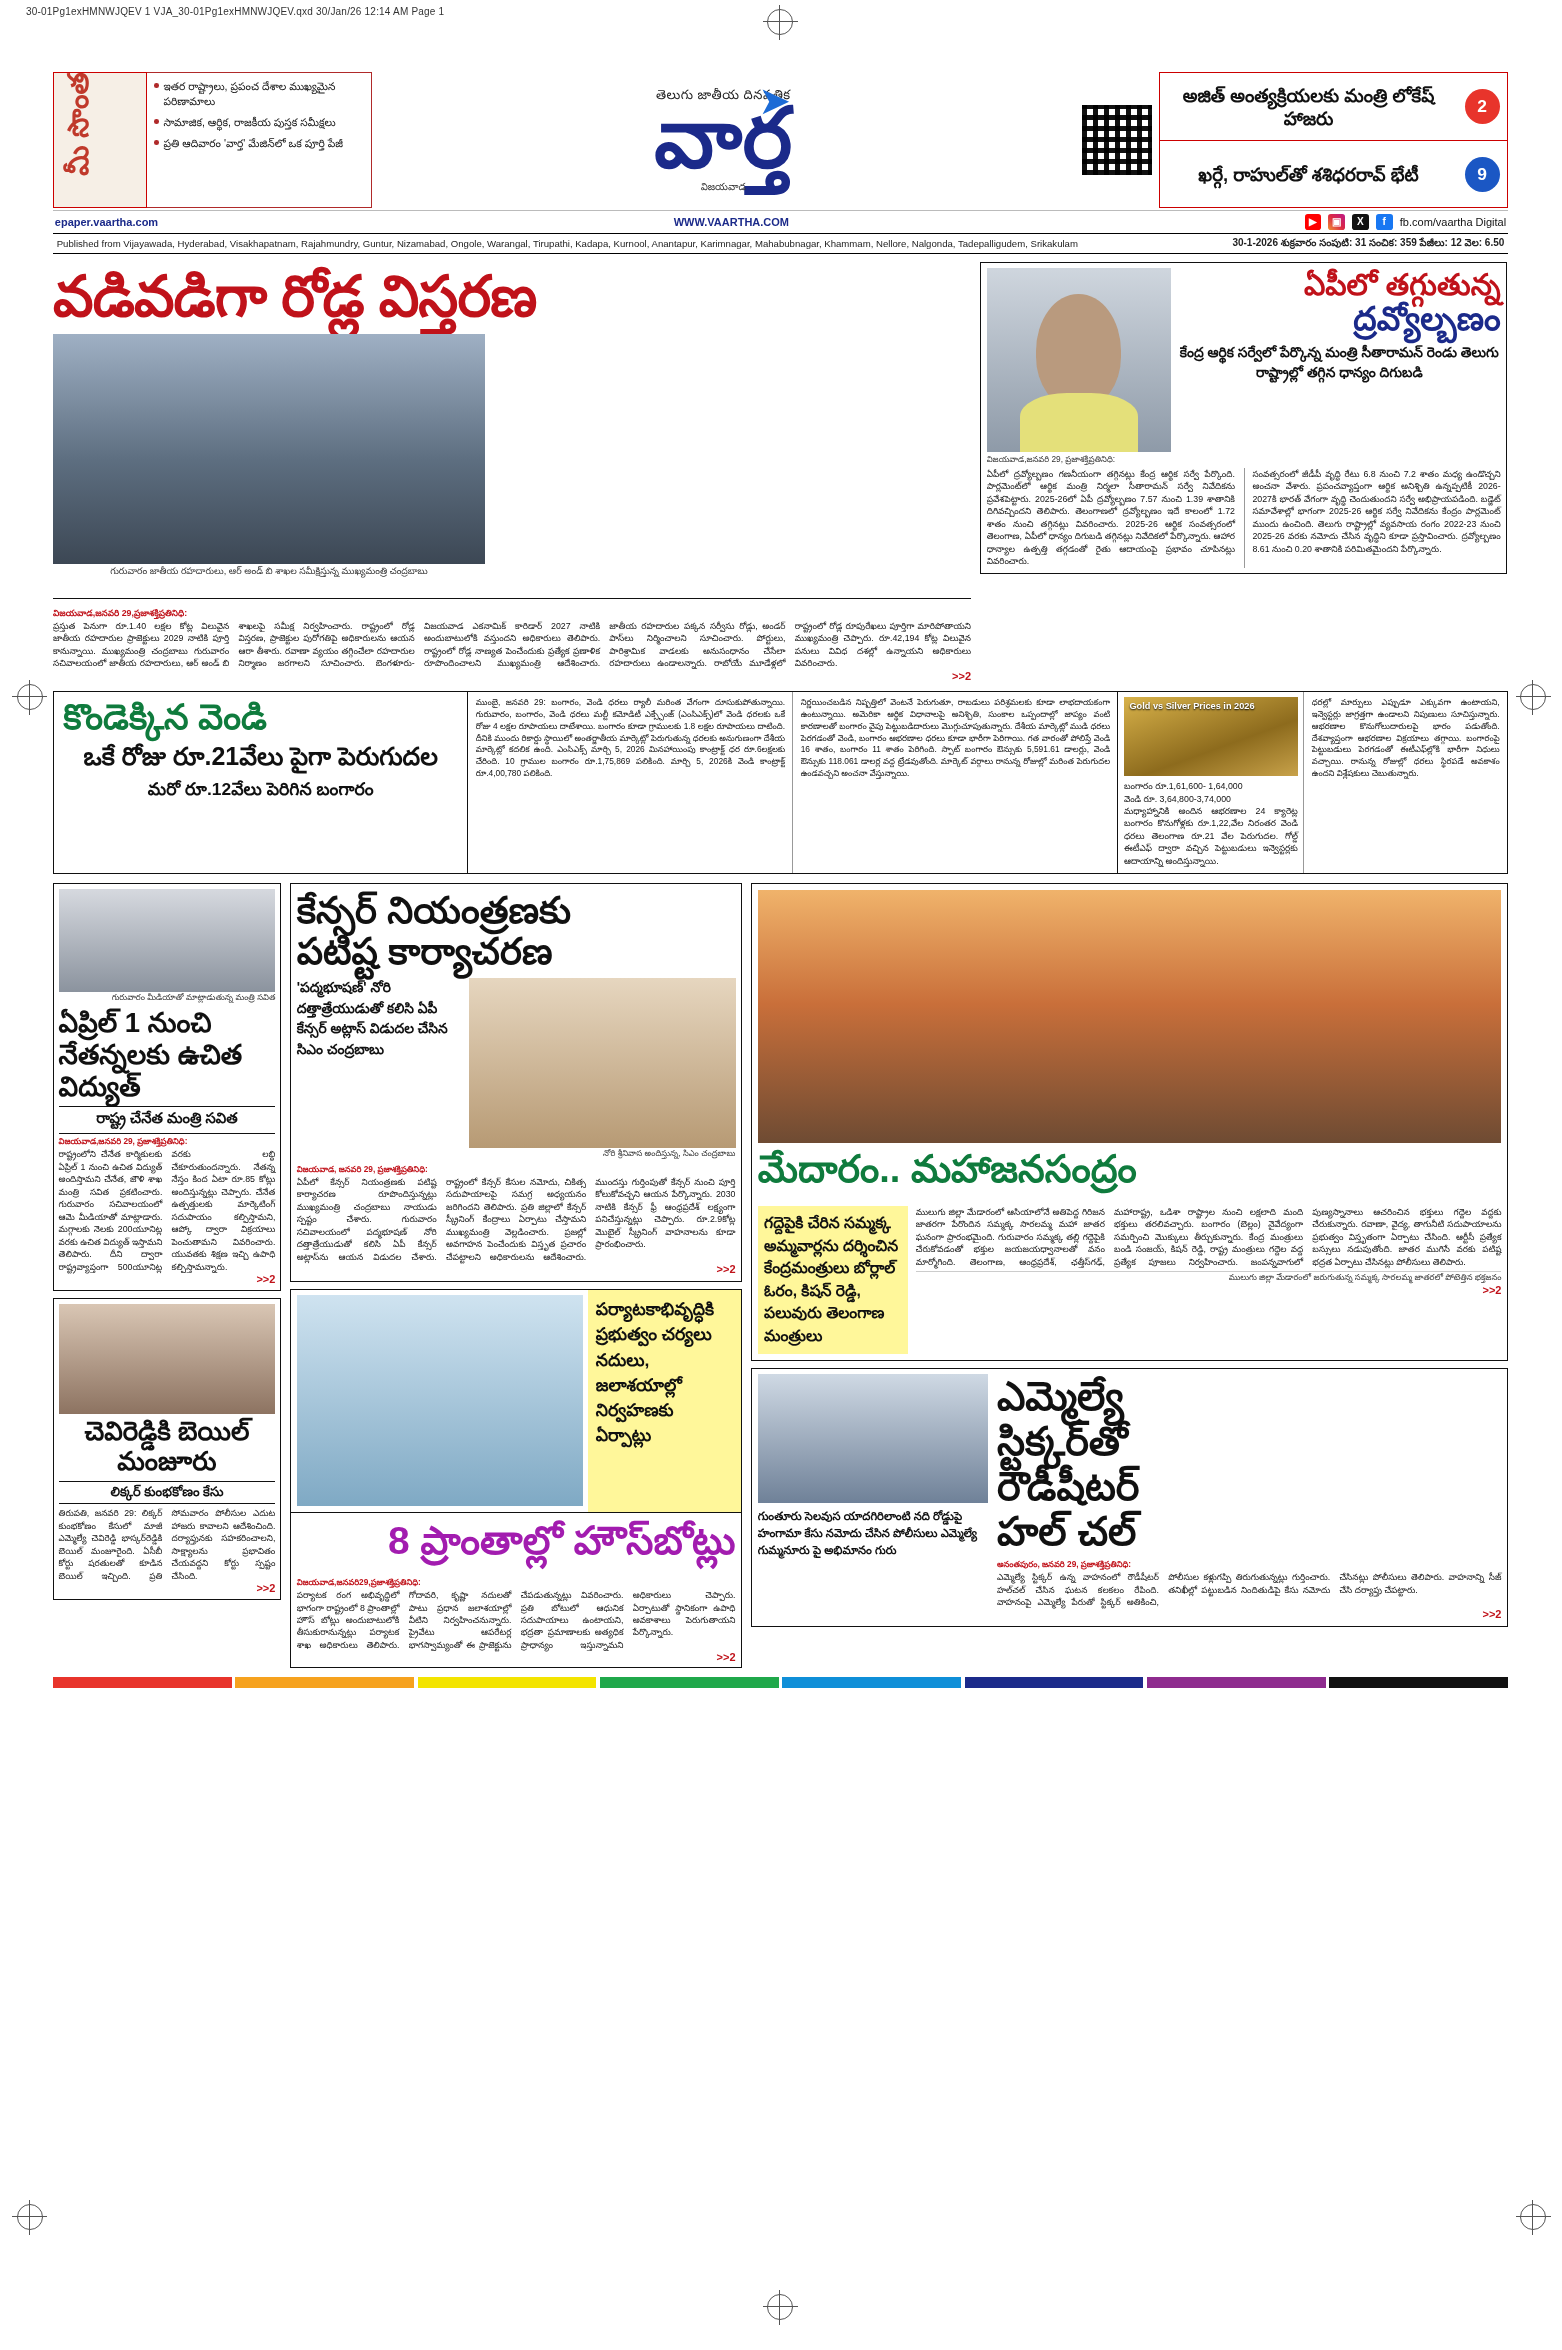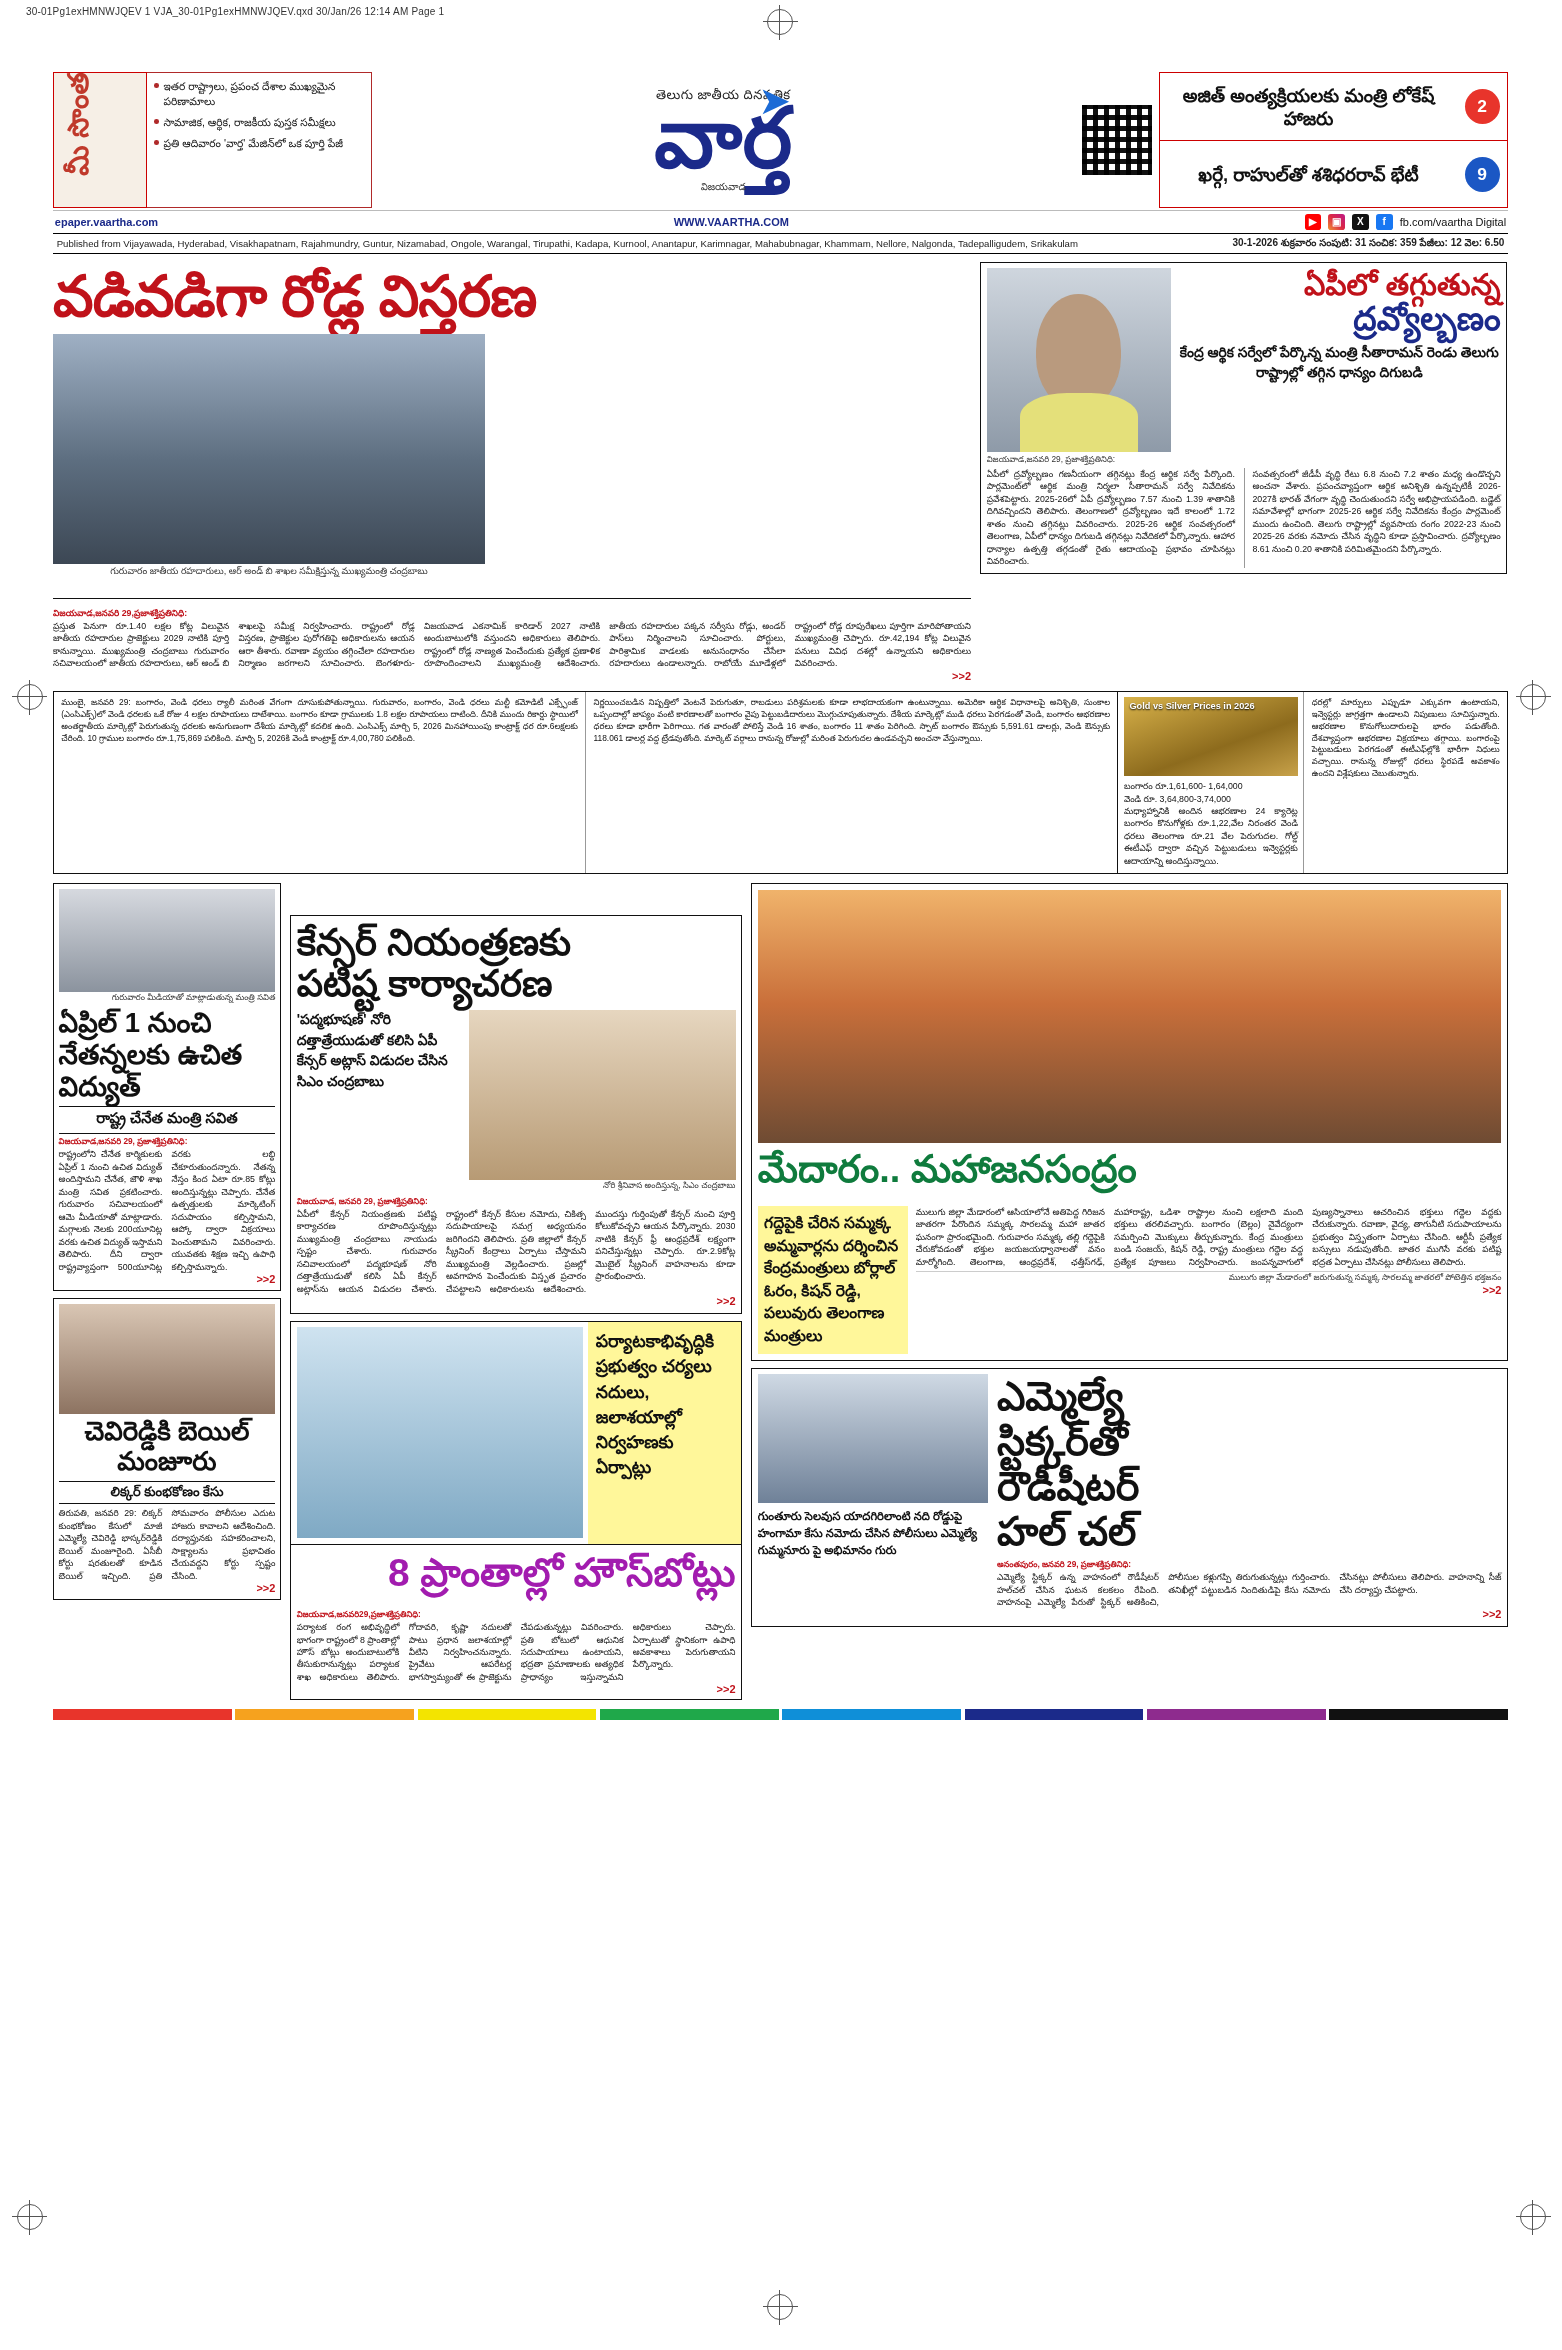--- a/index.html
+++ b/index.html
@@ -208,20 +208,25 @@
           <div class="smallcaption" style="text-align:left;margin-top:1.8px;">విజయవాడ,జనవరి 29, ప్రజాశక్తిప్రతినిధి:</div>
           <div style="display:flex;gap:9.2px;margin-top:1.8px;">
             <div class="body-text" style="flex:1;">ఏపీలో ద్రవ్యోల్బణం గణనీయంగా తగ్గినట్లు కేంద్ర ఆర్థిక సర్వే పేర్కొంది. పార్లమెంట్‌లో ఆర్థిక మంత్రి నిర్మలా సీతారామన్ సర్వే నివేదికను ప్రవేశపెట్టారు. 2025-26లో ఏపీ ద్రవ్యోల్బణం 7.57 నుంచి 1.39 శాతానికి దిగివచ్చిందని తెలిపారు. తెలంగాణలో ద్రవ్యోల్బణం ఇదే కాలంలో 1.72 శాతం నుంచి తగ్గినట్లు వివరించారు. 2025-26 ఆర్థిక సంవత్సరంలో తెలంగాణ, ఏపీలో ధాన్యం దిగుబడి తగ్గినట్లు నివేదికలో పేర్కొన్నారు. ఆహార ధాన్యాల ఉత్పత్తి తగ్గడంతో రైతు ఆదాయంపై ప్రభావం చూపినట్లు వివరించారు.</div>
             <div class="body-text colrule" style="flex:1;padding-left:7.3px;">సంవత్సరంలో జీడీపీ వృద్ధి రేటు 6.8 నుంచి 7.2 శాతం మధ్య ఉండొచ్చని అంచనా వేశారు. ప్రపంచవ్యాప్తంగా ఆర్థిక అనిశ్చితి ఉన్నప్పటికీ 2026-2027కి భారత్ వేగంగా వృద్ధి చెందుతుందని సర్వే అభిప్రాయపడింది. బడ్జెట్ సమావేశాల్లో భాగంగా 2025-26 ఆర్థిక సర్వే నివేదికను కేంద్రం పార్లమెంట్ ముందు ఉంచింది. తెలుగు రాష్ట్రాల్లో వ్యవసాయ రంగం 2022-23 నుంచి 2025-26 వరకు నమోదు చేసిన వృద్ధిని కూడా ప్రస్తావించారు. ద్రవ్యోల్బణం 8.61 నుంచి 0.20 శాతానికి పరిమితమైందని పేర్కొన్నారు.</div>
           </div>
         </div>
       </div>
     </div>
 
     <div class="silverbox">
+      <div class="sb1">
+        <h2>కొండెక్కిన వెండి</h2>
+        <div class="sub">ఒకే రోజు రూ.21వేలు పైగా పెరుగుదల</div>
+        <div class="sub2">మరో రూ.12వేలు పెరిగిన బంగారం</div>
+      </div>
       <div class="sb2">ముంబై, జనవరి 29: బంగారం, వెండి ధరలు ర్యాలీ మరింత వేగంగా దూసుకుపోతున్నాయి. గురువారం, బంగారం, వెండి ధరలు మల్టీ కమోడిటీ ఎక్స్చేంజ్ (ఎంసిఎక్స్)లో వెండి ధరలకు ఒకే రోజు 4 లక్షల రూపాయలు దాటేశాయి. బంగారం కూడా గ్రాములకు 1.8 లక్షల రూపాయలు దాటింది. దీనికి ముందు రికార్డు స్థాయిలో అంతర్జాతీయ మార్కెట్లో పెరుగుతున్న ధరలకు అనుగుణంగా దేశీయ మార్కెట్లో కదలిక ఉంది. ఎంసిఎక్స్ మార్చి 5, 2026 మినహాయింపు కాంట్రాక్ట్ ధర రూ.6లక్షలకు చేరింది. 10 గ్రాముల బంగారం రూ.1,75,869 పలికింది. మార్చి 5, 2026కి వెండి కాంట్రాక్ట్ రూ.4,00,780 పలికింది.</div>
       <div class="sb2 colrule">నిర్ణయించబడిన నిష్పత్తిలో వెంటనే పెరుగుతూ, రాబడులు పరిశ్రమలకు కూడా లాభదాయకంగా ఉంటున్నాయి. అమెరికా ఆర్థిక విధానాలపై అనిశ్చితి, సుంకాల ఒప్పందాల్లో జాప్యం వంటి కారణాలతో బంగారం వైపు పెట్టుబడిదారులు మొగ్గుచూపుతున్నారు. దేశీయ మార్కెట్లో ముడి ధరలు పెరగడంతో వెండి, బంగారం ఆభరణాల ధరలు కూడా భారీగా పెరిగాయి. గత వారంతో పోలిస్తే వెండి 16 శాతం, బంగారం 11 శాతం పెరిగింది. స్పాట్ బంగారం ఔన్సుకు 5,591.61 డాలర్లు, వెండి ఔన్సుకు 118.061 డాలర్ల వద్ద ట్రేడవుతోంది. మార్కెట్ వర్గాలు రానున్న రోజుల్లో మరింత పెరుగుదల ఉండవచ్చని అంచనా వేస్తున్నాయి.</div>
       <div class="goldcard">
         <div class="goldimg">
           <div class="lbl">Gold vs Silver Prices in 2026</div>
         </div>
         <div class="body-text" style="margin-top:3.7px;">బంగారం రూ.1,61,600- 1,64,000</div>
         <div class="body-text">వెండి రూ. 3,64,800-3,74,000</div>
         <div class="body-text">మధ్యాహ్నానికి అందిన ఆభరణాల 24 క్యారెట్ల బంగారం కొనుగోళ్లకు రూ.1,22,వేల నిరంతర వెండి ధరలు తెలంగాణ రూ.21 వేల పెరుగుదల. గోల్డ్ ఈటీఎఫ్ ద్వారా వచ్చిన పెట్టుబడులు ఇన్వెస్టర్లకు ఆదాయాన్ని అందిస్తున్నాయి.</div>
       </div>
@@ -247,21 +252,21 @@
           <div class="photo ph-man" style="height:110px;"></div>
           <div class="bail">
             <h2>చెవిరెడ్డికి బెయిల్ మంజూరు</h2>
           </div>
           <div style="font-size:13px;font-weight:bold;text-align:center;border-top:0.9px solid #111;border-bottom:0.9px solid #111;padding:1.8px 0;">లిక్కర్ కుంభకోణం కేసు</div>
           <div class="body-text" style="column-count:2;margin-top:2.8px;">తిరుపతి, జనవరి 29: లిక్కర్ కుంభకోణం కేసులో మాజీ ఎమ్మెల్యే చెవిరెడ్డి భాస్కర్‌రెడ్డికి బెయిల్ మంజూరైంది. ఏసీబీ కోర్టు షరతులతో కూడిన బెయిల్ ఇచ్చింది. ప్రతి సోమవారం పోలీసుల ఎదుట హాజరు కావాలని ఆదేశించింది. దర్యాప్తునకు సహకరించాలని, సాక్ష్యాలను ప్రభావితం చేయవద్దని కోర్టు స్పష్టం చేసింది.</div>
           <div class="arrow">&gt;&gt;2</div>
         </div>
       </div>
 
-      <div style="width:452px;margin-top:32px;">
+      <div style="width:452px;">
         <div class="sub-card" style="padding:5.5px;">
           <div class="kesar">
             <h2>కేన్సర్ నియంత్రణకు</h2>
             <h2 class="green">పటిష్ట కార్యాచరణ</h2>
           </div>
           <div style="display:flex;gap:7.3px;margin-top:5.5px;">
             <div style="width:165px;font-size:13.8px;line-height:1.5;font-weight:bold;">'పద్మభూషణ్' నోరి దత్తాత్రేయుడుతో కలిసి ఏపీ కేన్సర్ అట్లాస్ విడుదల చేసిన సిఎం చంద్రబాబు</div>
             <div style="flex:1;">
               <div class="photo ph-two" style="height:170px;"></div>
               <div class="smallcaption">నోరి శ్రీనివాస అందిస్తున్న, సిఎం చంద్రబాబు</div>

